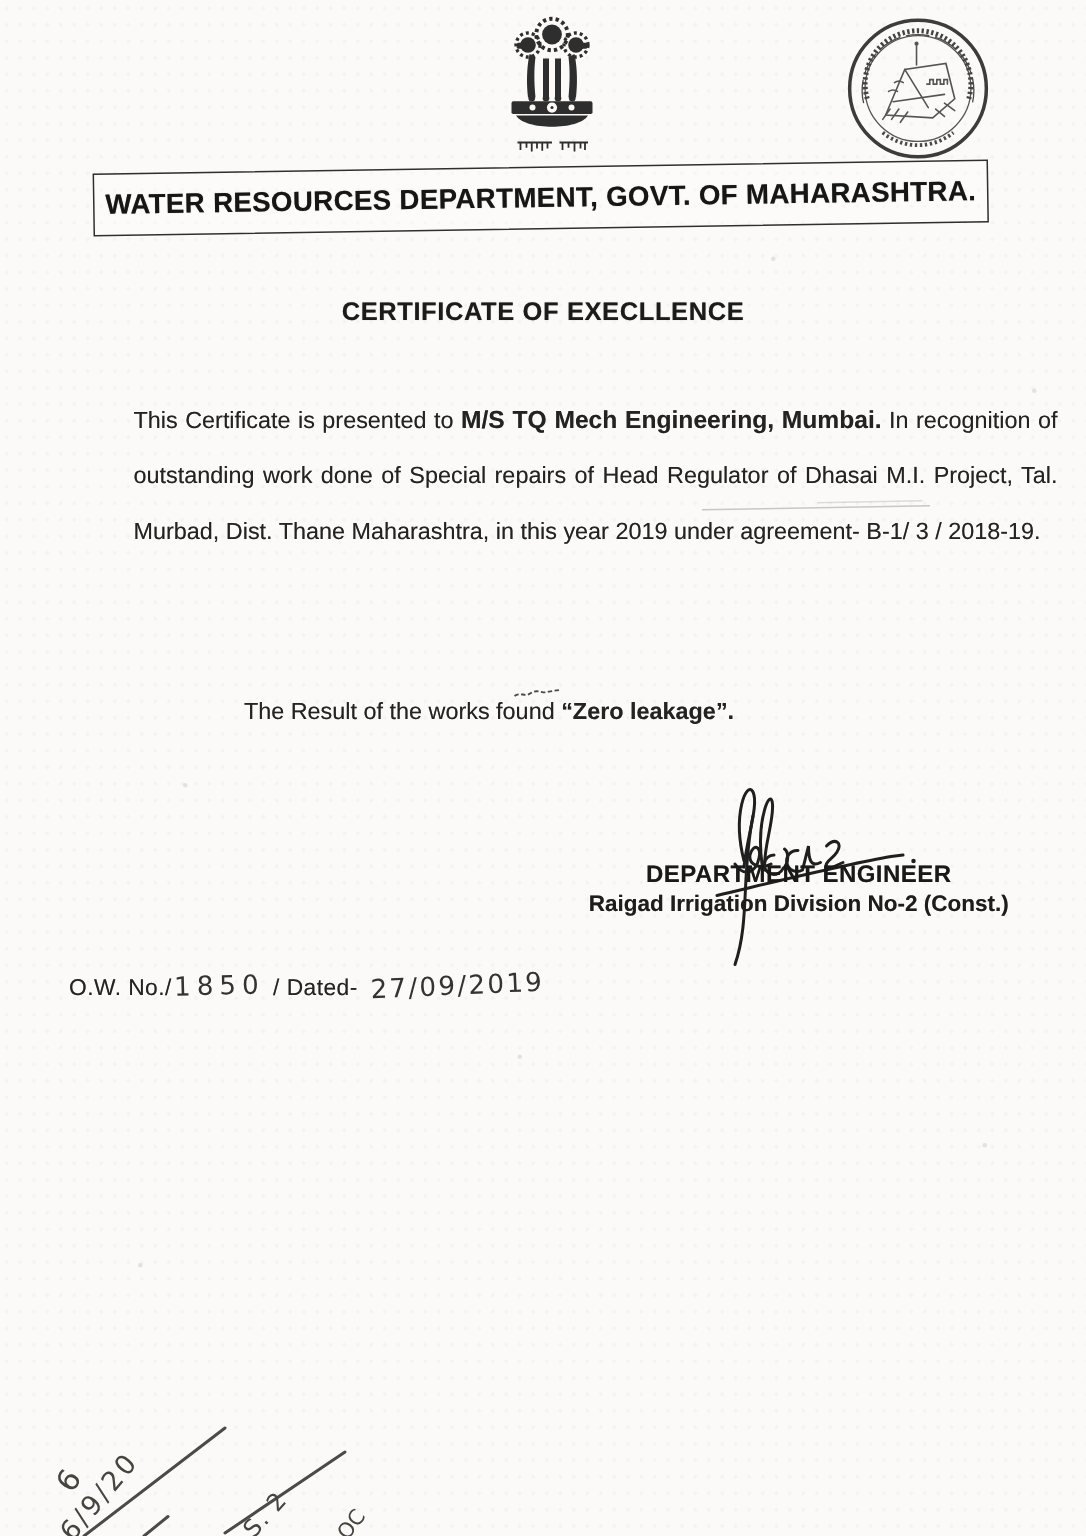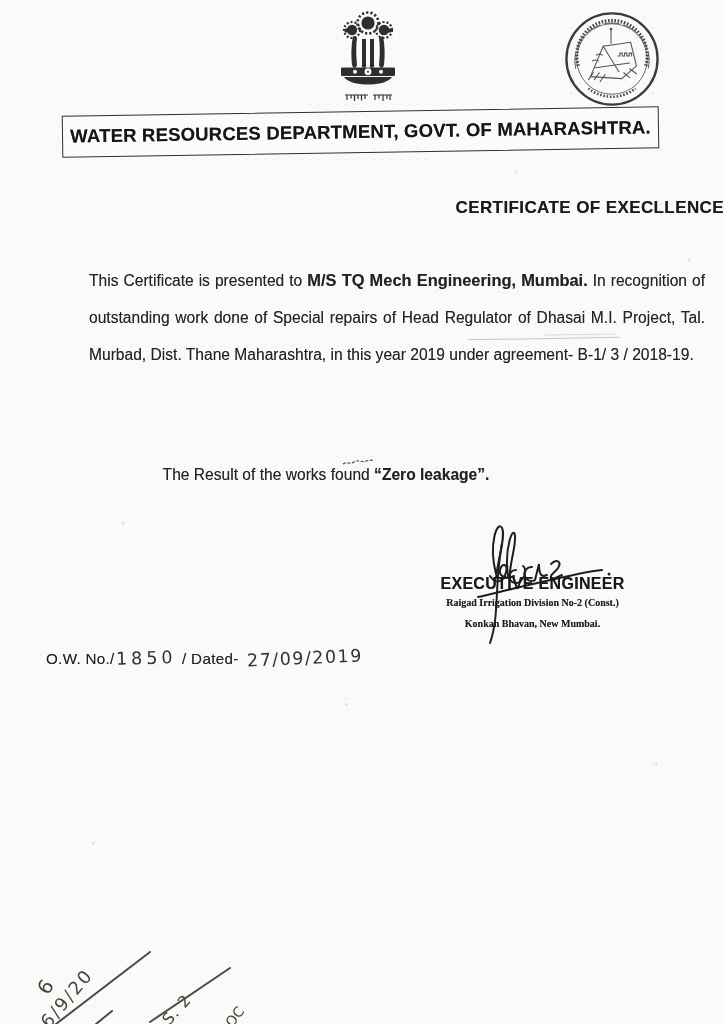--- a/index.html
+++ b/index.html
@@ -22,21 +22,21 @@
     display:flex; align-items:center; justify-content:center;
     transform:rotate(-0.9deg);
     background:rgba(255,255,255,0.25);
   }
   .header-box span{
     font-weight:bold; font-size:18.5px; letter-spacing:0.2px; color:#161616;
     white-space:nowrap; text-shadow:0 0 .5px rgba(0,0,0,.55);
   }
   
   .doc-title{
-    position:absolute; left:0; top:198px; width:724px; text-align:right;
+    position:absolute; left:0; top:198px; width:724px; text-align:center;
     font-weight:bold; font-size:17px; letter-spacing:0.4px; color:#1b1b1b;
     text-shadow:0 0 .5px rgba(0,0,0,.5);
   }
   .para{
     position:absolute; left:57px; width:616px; margin:0;
     font-size:15.6px; line-height:37px; text-align:justify; color:#232323;
     text-shadow:0 0 .4px rgba(0,0,0,.4);
   }
   .p1{top:262px;margin-left:32px;}
   .p2{top:366px;}
@@ -44,21 +44,21 @@
   .p2 b{font-style:italic;}
   .pen-dash{position:absolute; left:341px; top:458px;}
   .result-line{
     position:absolute; left:0; top:466px; width:652px; text-align:center;
     font-size:15.6px; color:#232323; text-shadow:0 0 .4px rgba(0,0,0,.4);
   }
   
   .sig-ink{position:absolute; left:452px; top:512px; pointer-events:none;}
   .sig-block{position:absolute; left:385px; top:575px; width:295px; text-align:center;}
   .sig-title{font-weight:bold; font-size:16px; letter-spacing:0.3px; color:#191919;}
-  .sig-line{font-weight:bold; font-size:10px; line-height:20.5px; color:#1d1d1d;font-family:Liberation Serif, serif;}
+  .sig-line{font-weight:bold; font-size:15px; line-height:20.5px; color:#1d1d1d;}
   .sig-block div{text-shadow:0 0 .4px rgba(0,0,0,.45);}
   
   .ow-line{position:absolute; left:46px; top:648px; font-size:15.2px; color:#242424; white-space:nowrap;}
   .ow-line .printed{letter-spacing:0.3px; text-shadow:0 0 .4px rgba(0,0,0,.4);}
   .hand{
     font-family:"DejaVu Sans", sans-serif; color:#33332f;
     display:inline-block;
   }
   .ow-num{font-size:17.5px; letter-spacing:4px; transform:rotate(-1.5deg); margin:0 6px 0 1px;}
   .ow-date{font-size:17.5px; letter-spacing:1.5px; transform:rotate(-2.5deg); margin-left:8px;}
@@ -161,23 +161,22 @@
       <path d="M64,58 a6.5,6.5 0 1 0 6,9 c4,-3 4,-11 1,-13"></path>
       <path d="M80,55 a7,7 0 1 0 3,13 l4,-16 c0,10 2,14 8,11"></path>
       <path d="M99,52 c6,-6 11,-2 7,4 c-3,5 -9,6 -7,12 l11,-5"></path>
       <path d="M26,85 C60,77 112,64 142,59 l8,-1"></path>
       <circle cx="157" cy="62" r="1.5" fill="#1f1f1f" stroke="none"></circle>
       <path d="M50,32 C42,72 48,102 38,131"></path>
     </g>
   </svg>
 
   <div class="sig-block">
-    <div class="sig-title">EXECUTIVE ENGINEER</div>
+    <div class="sig-title">DEPARTMENT ENGINEER</div>
     <div class="sig-line">Raigad Irrigation Division No-2 (Const.)</div>
-    <div class="sig-line">Konkan Bhavan, New Mumbai.</div>
   </div>
 
   <div class="ow-line">
     <span class="printed">O.W. No./</span><span class="hand ow-num">1850</span><span class="printed">/ Dated-</span><span class="hand ow-date">27/09/2019</span>
   </div>
 
   <div class="streak s1"></div>
   <div class="streak s2"></div>
   <div class="speck" style="left:514px;top:171px"></div>
   <div class="speck" style="left:688px;top:259px"></div>

